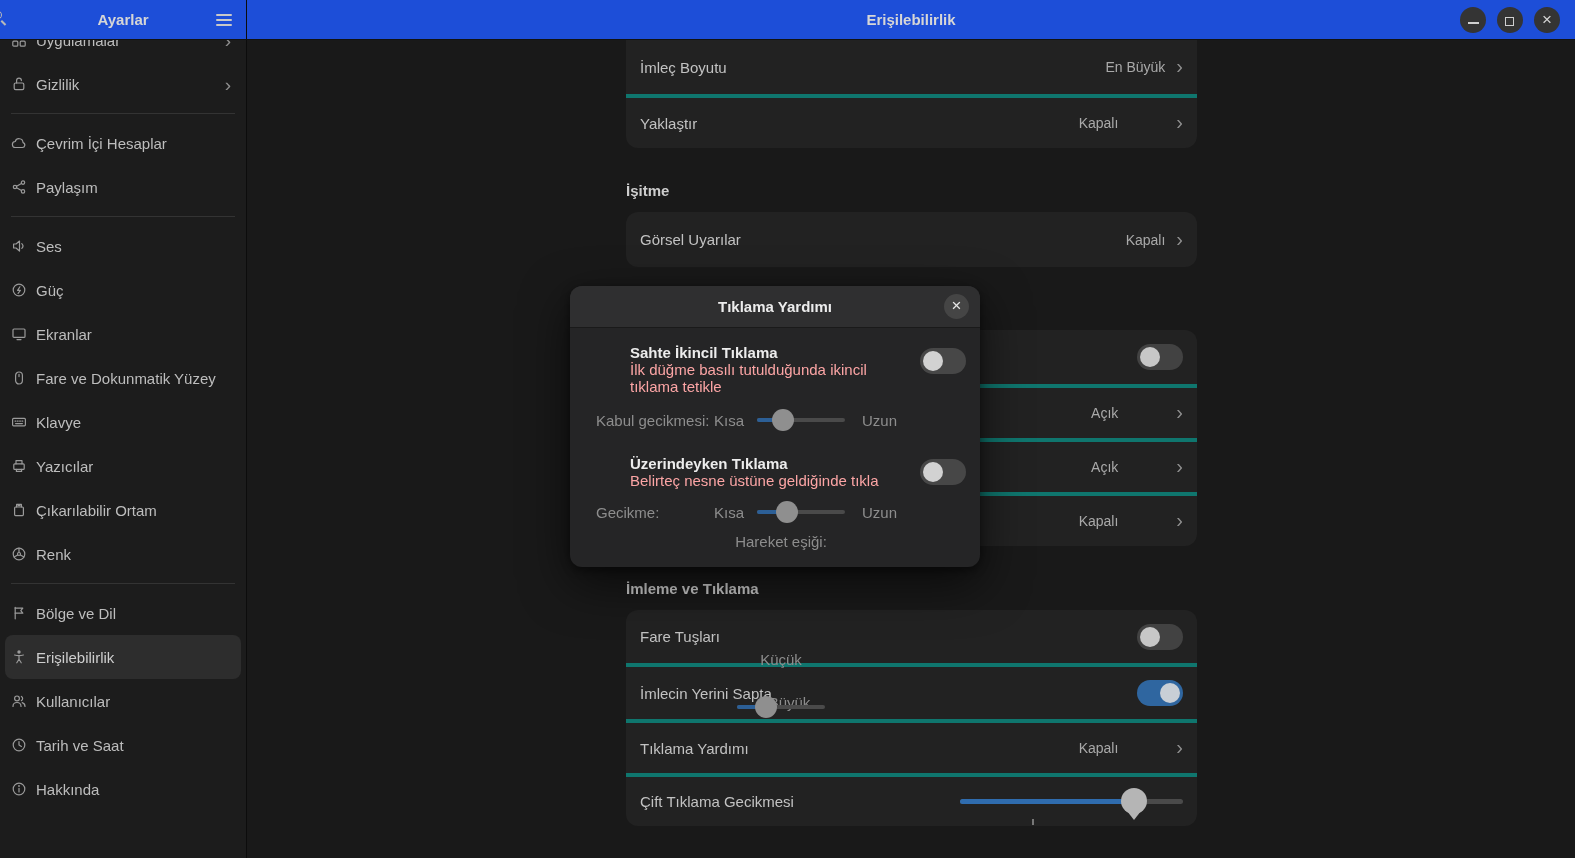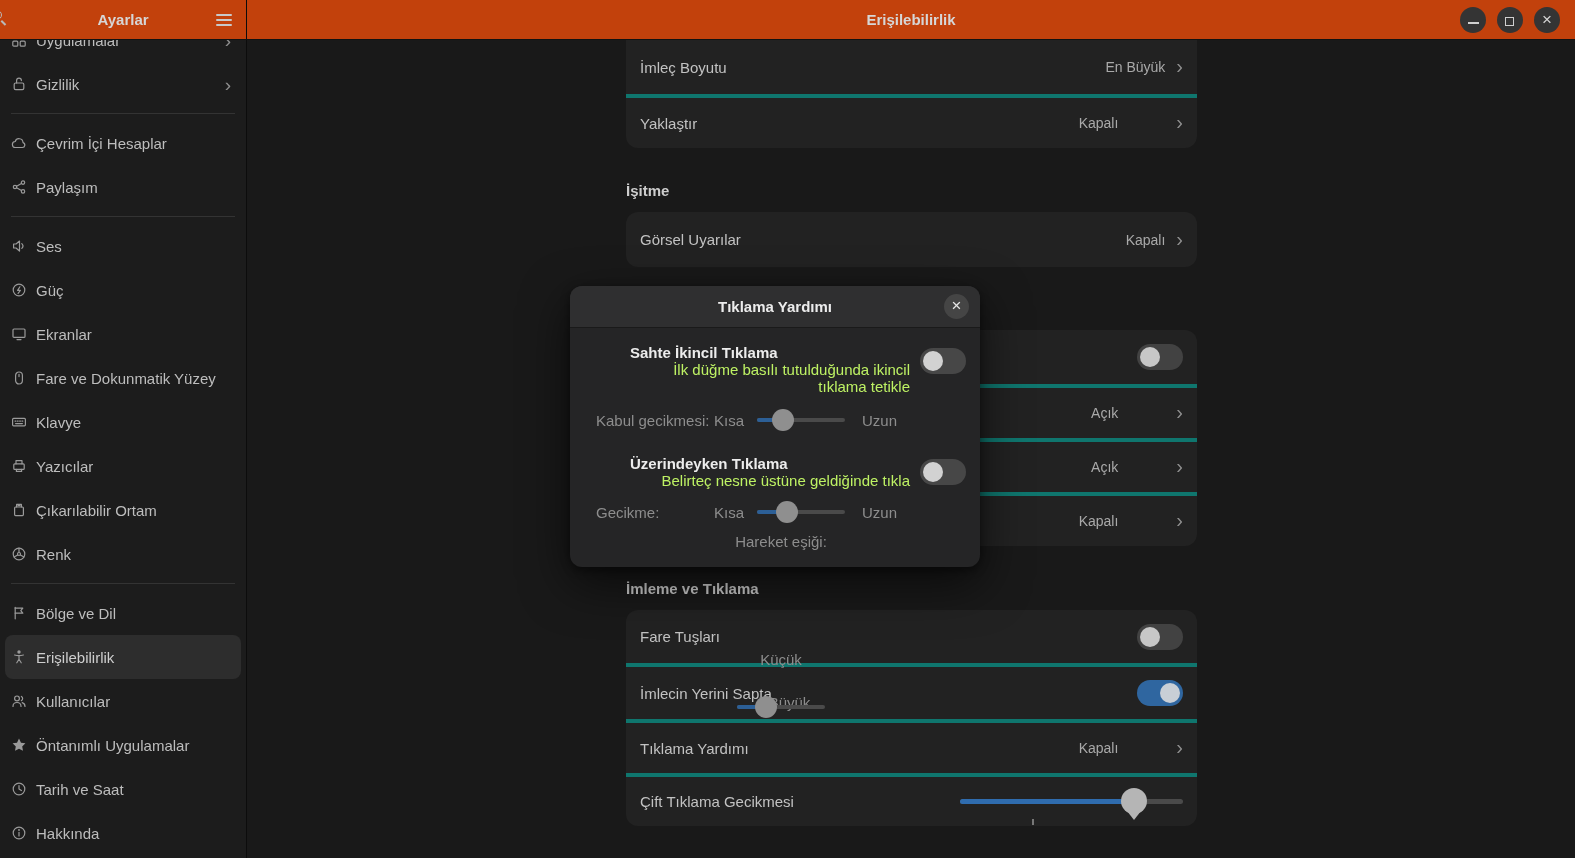--- a/index.html
+++ b/index.html
@@ -6,21 +6,21 @@
   html,body { width:1575px; height:858px; overflow:hidden; }
   body {
     position:relative;
     background:#191919;
     font-family:"Liberation Sans", sans-serif;
     -webkit-font-smoothing:antialiased;
     color:#c2c2c2;
   }
 
   
-  .topbar { position:absolute; left:0; top:0; width:1575px; height:40px; background:#c2410c; border-bottom:1px solid #121212; z-index:6; display:flex; }
+  .topbar { position:absolute; left:0; top:0; width:1575px; height:40px; background:#1d4ed8; border-bottom:1px solid #121212; z-index:6; display:flex; }
   .topbar-sidebar { width:247px; height:100%; position:relative; display:flex; align-items:center; justify-content:center; border-right:1px solid #0c0c0c; }
   .topbar-main { flex:1; height:100%; position:relative; display:flex; align-items:center; justify-content:center; }
   .bar-title { font-size:15px; font-weight:bold; color:#d6d6d6; }
 
   .search-ic { position:absolute; left:-8px; top:10px; width:14px; height:14px; }
   .search-ic .lens { position:absolute; left:0; top:0; width:10px; height:10px; border:1.6px solid #b9b9b9; border-radius:50%; }
   .search-ic .handle { position:absolute; left:10px; top:10px; width:6px; height:1.6px; background:#b9b9b9; transform:rotate(45deg); transform-origin:0 0; }
 
   .hamburger { position:absolute; right:14px; top:14px; width:16px; height:12px; cursor:pointer; }
   .hamburger i { position:absolute; left:0; width:16px; height:1.6px; background:#c9c9c9; border-radius:1px; }
@@ -79,21 +79,21 @@
     box-shadow:0 16px 48px rgba(0,0,0,0.6), 0 3px 10px rgba(0,0,0,0.45); z-index:10; }
   .dlg-header { height:42px; background:#2f2f30; border-radius:12px 12px 0 0; border-bottom:1px solid #1a1a1a;
     display:flex; align-items:center; justify-content:center; position:relative; }
   .dlg-title { font-size:15px; font-weight:bold; color:#ececec; }
   .dlg-close { position:absolute; right:11px; top:8px; width:25px; height:25px; border-radius:50%; background:#454545;
     color:#e8e8e8; font-size:17px; line-height:23px; text-align:center; cursor:pointer; }
   .dlg-body { padding:16px 14px 0 14px; }
   .grp-head { display:flex; align-items:flex-start; }
   .grp-text { flex:1; padding-right:10px;margin-left:46px; }
   .grp-title { font-size:15px; font-weight:bold; color:#ececec; line-height:17px; }
-  .grp-sub { font-size:15px; color:#bef264; line-height:17px;text-align:right; }
+  .grp-sub { font-size:15px; color:#fca5a5; line-height:17px; }
   .grp-head .toggle { margin-top:4px; background:#474747; }
   .grp-head .toggle .knob { background:#d2d2d2; }
   .slider-row { display:flex; align-items:center; padding-left:12px; height:26px; font-size:15px; color:#8d8d8d; }
   .slider-row .sl-label { flex:0 0 118px; }
   .slider-row .sl-min { flex:0 0 43px; }
   .slider-row .sl-max { margin-left:17px; }
   .mini-slider { width:88px; height:26px; position:relative; }
   .mini-track { position:absolute; left:0; right:0; top:11px; height:4px; border-radius:2px; background:#4a4a4a; }
   .mini-fill { position:absolute; left:0; top:0; height:4px; border-radius:2px; background:#2c5f96; }
   .mini-knob { position:absolute; right:-11px; top:-9px; width:22px; height:22px; border-radius:50%; background:#8f8f8f; }
@@ -231,26 +231,20 @@
 
     <div class="side-item">
       <svg class="icn ico" viewBox="0 0 16 16">
           <circle cx="6" cy="5.4" r="2.4"></circle>
           <path d="M2 13.4c0-2.4 1.8-3.9 4-3.9s4 1.5 4 3.9"></path>
           <path d="M10.4 3.4a2.4 2.4 0 0 1 0 4.2M14 13.4c0-2-1.1-3.3-2.8-3.8"></path>
         </svg>
       <span class="lbl">Kullanıcılar</span>
     </div>
 
-    <div class="side-item">
-      <svg class="icn ico" viewBox="0 0 16 16">
-          <path class="fill" d="M8 1.6l2 4.1 4.4.6-3.2 3.1.8 4.4L8 11.7l-4 2.1.8-4.4L1.6 6.3 6 5.7z"></path>
-        </svg>
-      <span class="lbl">Öntanımlı Uygulamalar</span>
-    </div>
 
     <div class="side-item">
       <svg class="icn ico" viewBox="0 0 16 16">
           <circle cx="8" cy="8" r="5.8"></circle>
           <path d="M8 4.6V8l2.4 1.5"></path>
         </svg>
       <span class="lbl">Tarih ve Saat</span>
     </div>
 
     <div class="side-item">

